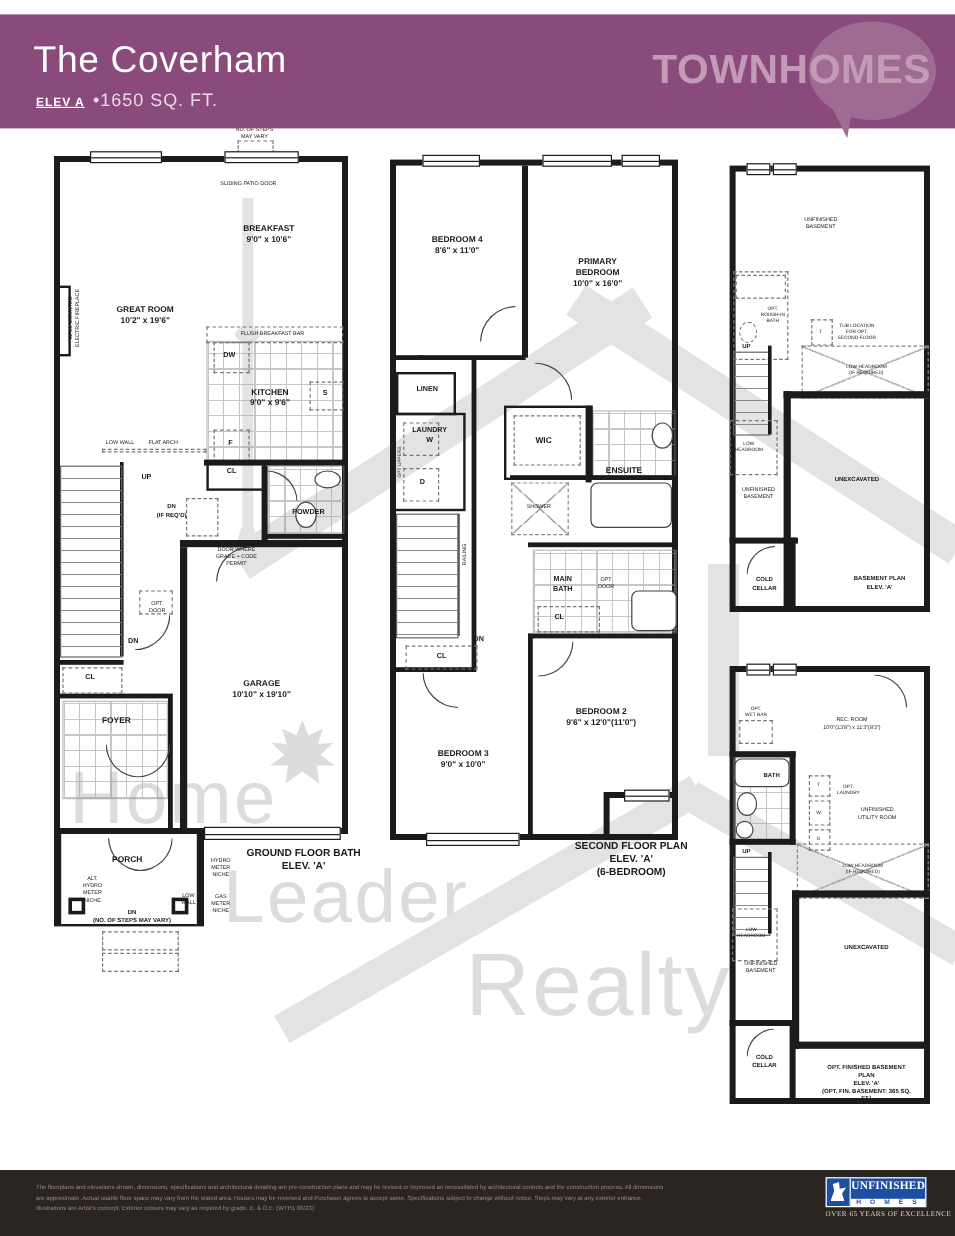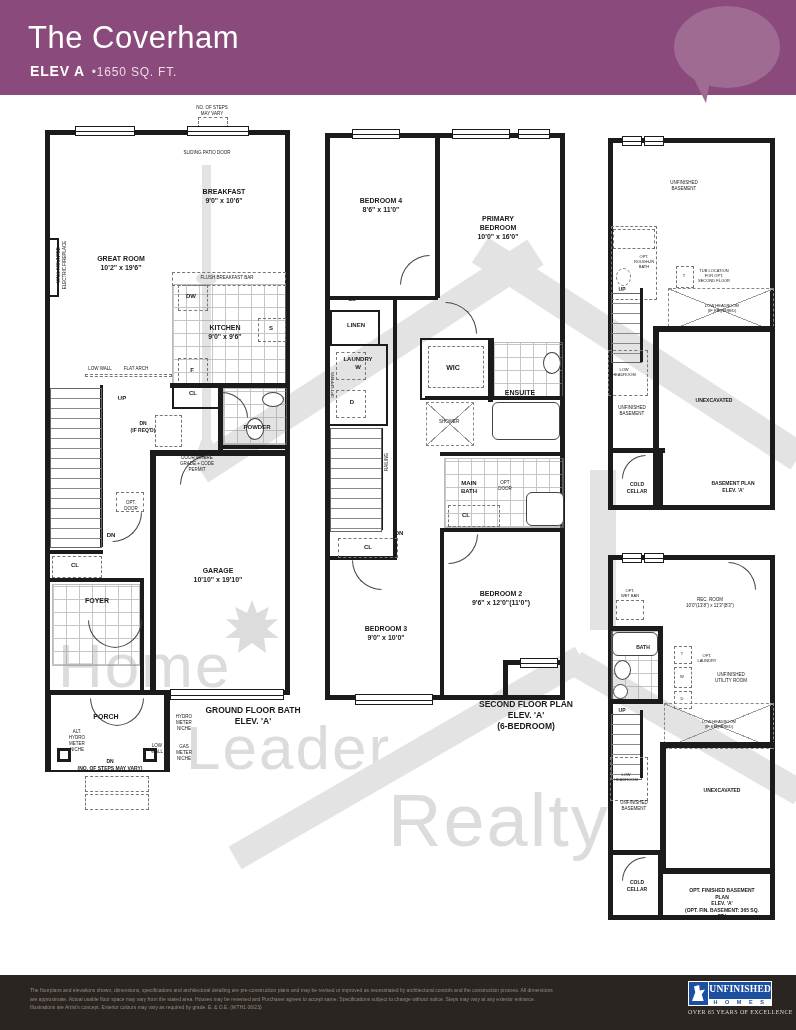--- a/index.html
+++ b/index.html
@@ -1,24 +1,24 @@
 <!DOCTYPE html>
 <html><head>
 <meta charset="utf-8">
 <style>
   html,body{margin:0;padding:0;}
   .page{position:relative;width:796px;height:1030px;background:#ffffff;overflow:hidden;
         font-family:"Liberation Sans", sans-serif;}
 
   
-  .hdr{position:absolute;left:0;top:0;width:796px;height:95px;background:#8a4a7c;z-index:10;}
+  .hdr{position:absolute;left:0;top:12px;width:796px;height:95px;background:#8a4a7c;z-index:10;}
   .hdr-title{position:absolute;left:28px;top:20px;color:#ffffff;font-size:31px;font-weight:400;letter-spacing:.5px;}
   .hdr-sub{position:absolute;left:30px;top:63px;display:flex;gap:7px;align-items:baseline;}
-  .hdr-elev{color:#ffffff;font-size:14px;font-weight:700;letter-spacing:.8px;}
-  .hdr-sqft{color:#ecd9e6;font-size:12px;letter-spacing:.8px;}
+  .hdr-elev{color:#ffffff;font-size:10px;font-weight:700;letter-spacing:.8px;text-decoration:underline;}
+  .hdr-sqft{color:#ecd9e6;font-size:15px;letter-spacing:.8px;}
   .bubble{position:absolute;right:16px;top:6px;width:106px;height:82px;background:#a06b93;border-radius:50%;}
   .bubble-tail{position:absolute;right:88px;top:80px;width:0;height:0;border-left:16px solid transparent;
         border-top:22px solid #a06b93;transform:rotate(10deg);}
   .brand{position:absolute;right:20px;top:27px;font-size:34px;font-weight:700;color:#c29cb7;letter-spacing:.5px;}
 
   
   .ftr{position:absolute;left:0;top:975px;width:796px;height:55px;background:#2b2521;z-index:10;}
   .disclaimer{position:absolute;left:30px;top:11px;width:525px;font-size:5px;line-height:1.7;color:#948a80;}
   .fg{position:absolute;right:24px;top:6px;width:84px;}
   .fg-box{display:flex;background:#1d4fa1;border:1px solid #ffffff;height:23px;}
@@ -75,20 +75,21 @@
 <div class="page">
 
   <div class="hdr">
     <div class="hdr-title">The Coverham</div>
     <div class="hdr-sub">
       <span class="hdr-elev">ELEV A</span>
       <span class="hdr-sqft">•1650 SQ. FT.</span>
     </div>
     <div class="bubble"></div>
     <div class="bubble-tail"></div>
+    <div class="brand">TOWNHOMES</div>
   </div>
 
   <div class="wm" style="left:58px;top:630px;font-size:62px;">Home</div>
   <div class="wm" style="left:186px;top:712px;font-size:62px;">Leader</div>
   <div class="wm" style="left:388px;top:778px;font-size:74px;">Realty</div>
   <div class="wmb" style="left:200px;top:455px;width:400px;height:30px;transform:rotate(-33deg);"></div>
   <div class="wmb" style="left:480px;top:235px;width:380px;height:30px;transform:rotate(33deg);"></div>
   <div class="wmb" style="left:235px;top:845px;width:400px;height:26px;transform:rotate(-30deg);"></div>
   <div class="wmb" style="left:575px;top:650px;width:260px;height:26px;transform:rotate(30deg);"></div>
   <div class="wmb" style="left:590px;top:470px;width:26px;height:160px;"></div>

